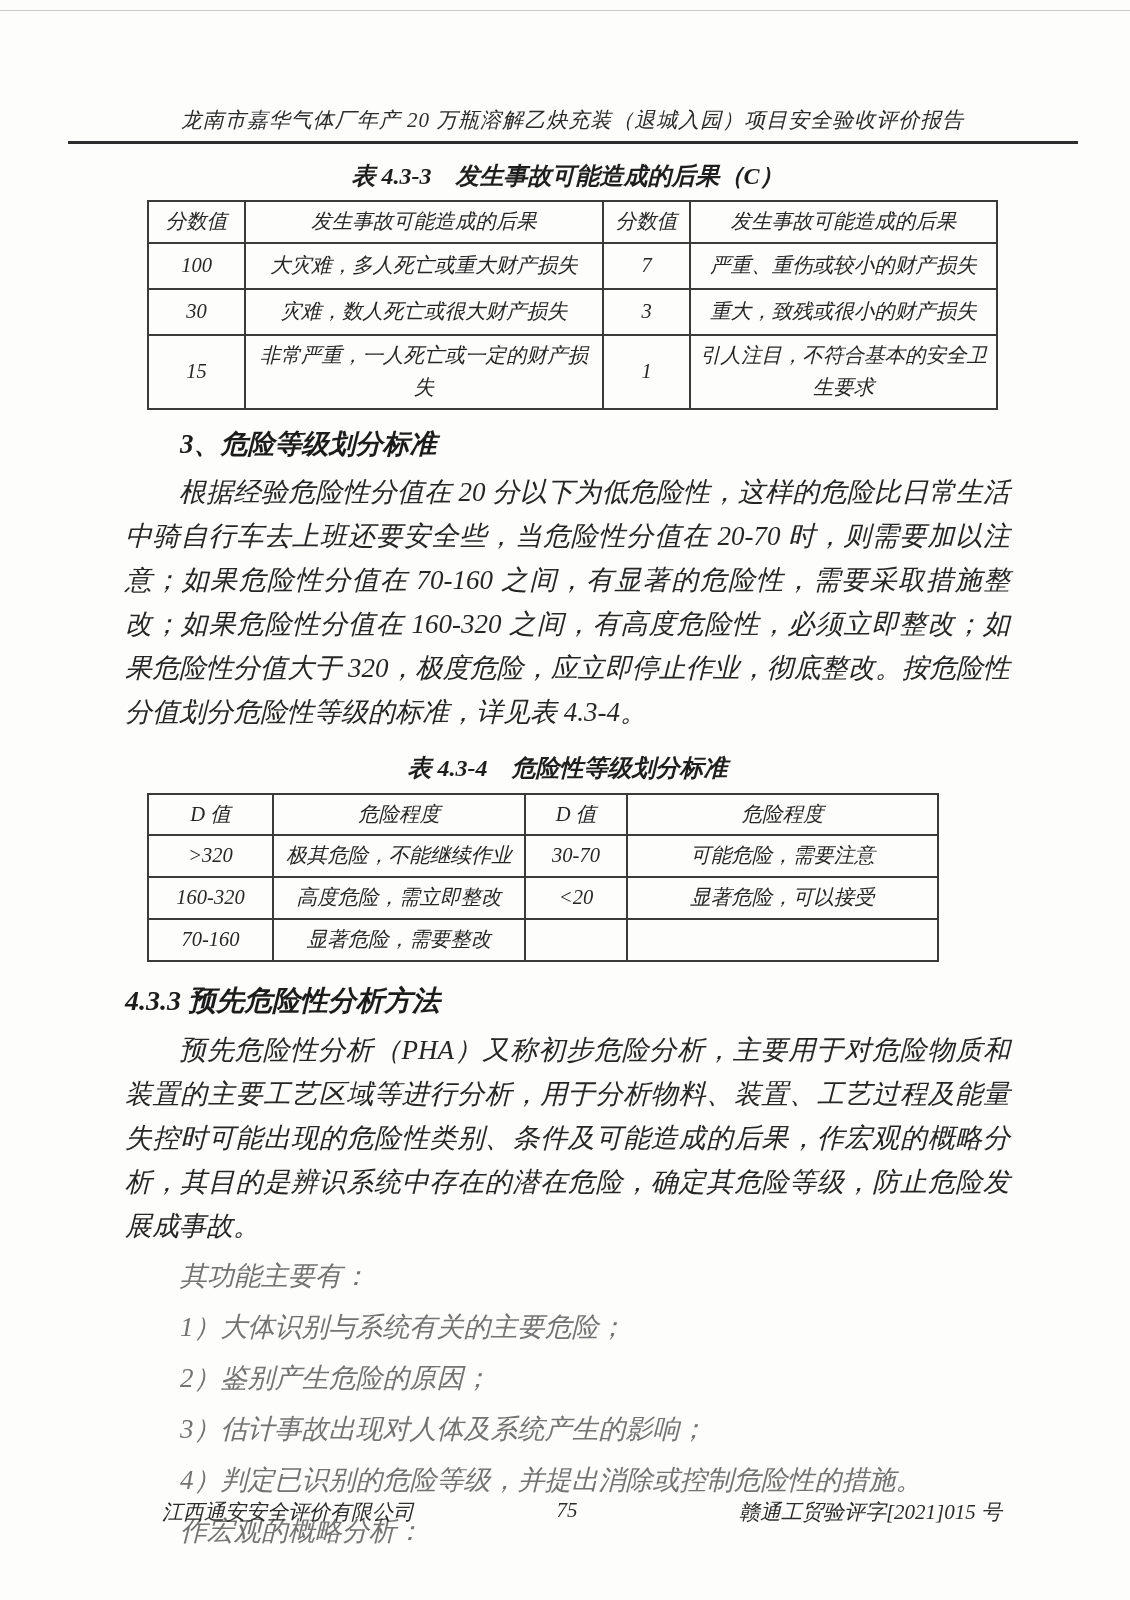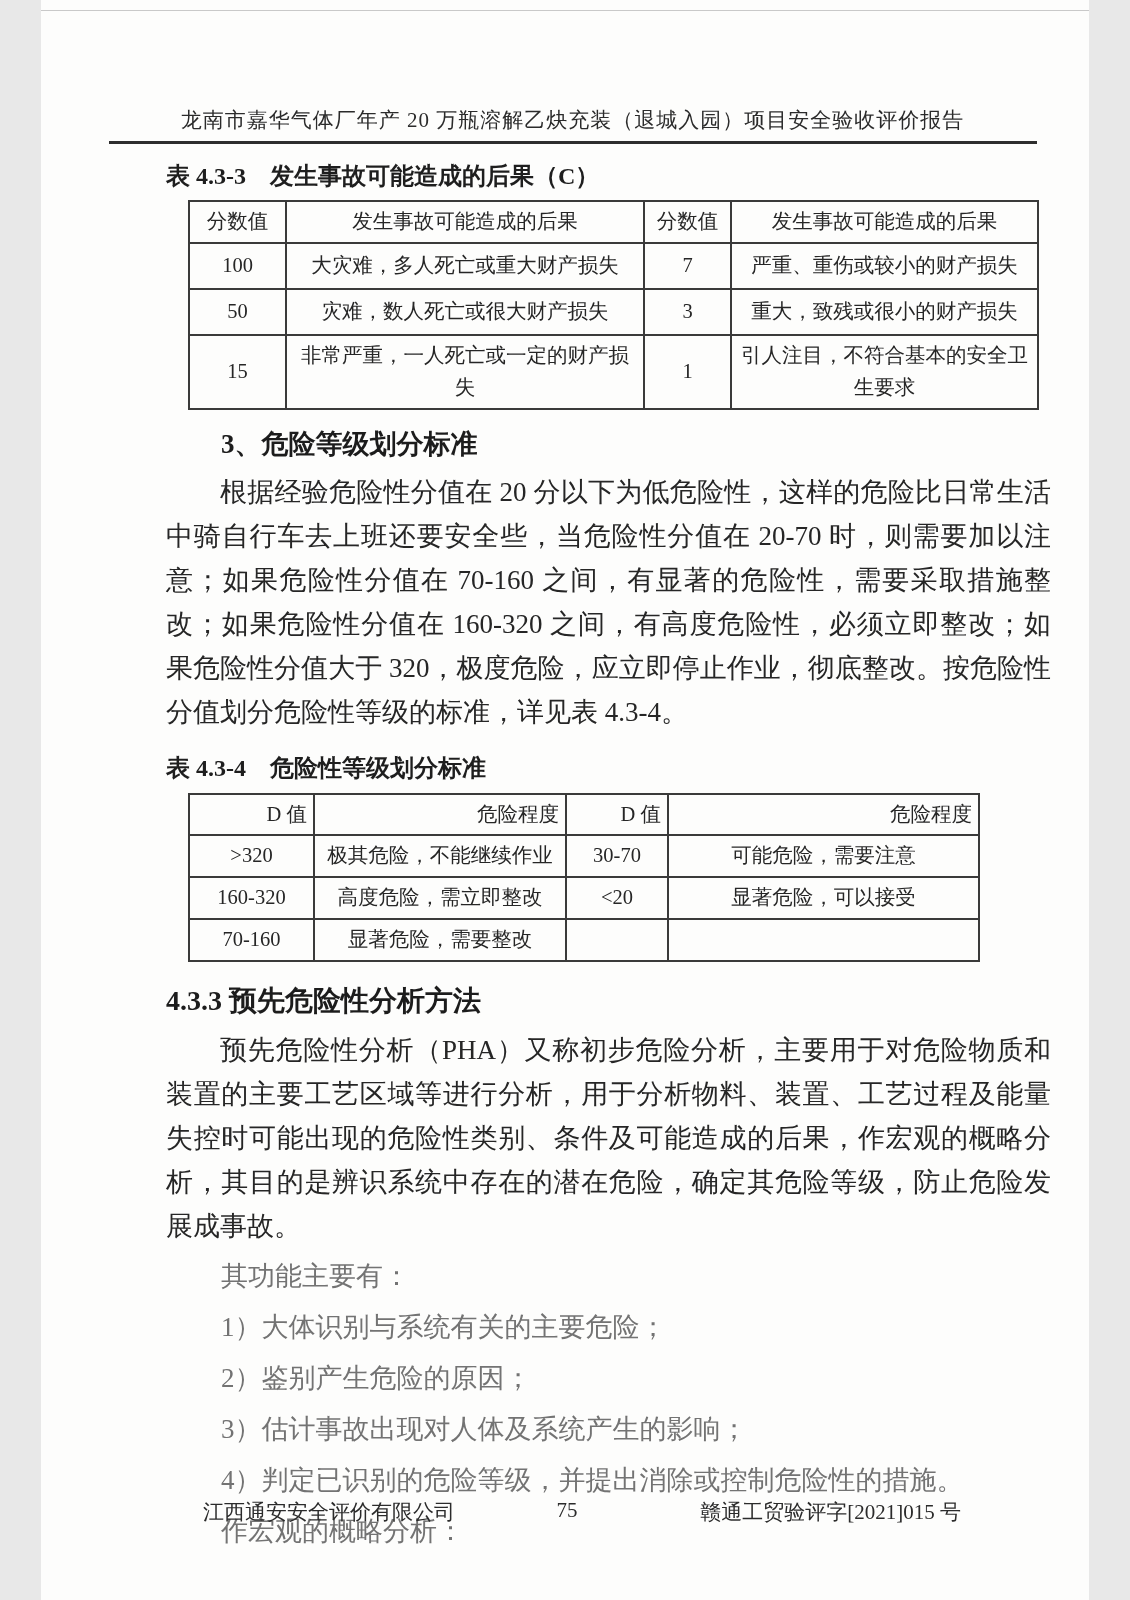--- a/index.html
+++ b/index.html
@@ -1,58 +1,59 @@
 <!DOCTYPE html>
 <html><head>
 <meta charset="utf-8">
 <style>
   * { margin:0; padding:0; box-sizing:border-box; }
   html,body { background:#e8e8e8; }
   .page {
     position:relative;
-    width:1048px; height:1600px;
+    width:1130px; height:1600px;
     margin:0 auto;
     background:#fdfdfc;
     color:#222;
     font-family:"Liberation Serif","DejaVu Serif",serif;
     overflow:hidden;
+    font-style:italic;
   }
   .scan-line {
     position:absolute; top:10px; left:0; width:100%; height:1px;
     background:#c9c9c9;
   }
   .header-title {
     position:absolute; top:106px; left:70px; right:55px;
     text-align:center; font-size:21px; letter-spacing:1px; color:#2b2b2b;
   }
   .header-rule {
     position:absolute; top:141px; left:68px; right:52px; height:3px;
     border-top:2px solid #2e2e2e; border-bottom:1px solid #2e2e2e;
   }
   .content { position:absolute; left:125px; top:150px; width:885px; }
 
   .tbl-title {
-    font-weight:bold; font-size:24px; color:#1e1e1e;
+    text-align:center; font-weight:bold; font-size:24px; color:#1e1e1e;
     margin-top:10px;
   }
   table {
     border-collapse:collapse; table-layout:fixed;
     margin-left:22px; margin-top:9px;
     font-size:20.5px; color:#262626;
   }
   td, th {
     border:2px solid #3a3a3a;
     text-align:center; vertical-align:middle;
     font-weight:normal; padding:4px 6px; line-height:1.55;
   }
   .t1 { width:849px;margin-top:8px; }
   .t1 th { height:42px; }
   .t1 td { height:46px; }
   .t2 { width:790px; }
-  .t2 th { height:40px;text-align:right; }
+  .t2 th { height:40px; }
   .t2 td { height:42px; }
 
   .h-sub {
     font-weight:bold; font-size:27px; color:#1c1c1c;
     margin:16px 0 0 55px;
   }
   .h-sec {
     font-weight:bold; font-size:28px; color:#1c1c1c;
     margin:20px 0 0 0;
   }
@@ -101,21 +102,21 @@
         <th>分数值</th>
         <th>发生事故可能造成的后果</th>
       </tr>
       <tr>
         <td>100</td>
         <td>大灾难，多人死亡或重大财产损失</td>
         <td>7</td>
         <td>严重、重伤或较小的财产损失</td>
       </tr>
       <tr>
-        <td>50</td>
+        <td>30</td>
         <td>灾难，数人死亡或很大财产损失</td>
         <td>3</td>
         <td>重大，致残或很小的财产损失</td>
       </tr>
       <tr>
         <td>15</td>
         <td>非常严重，一人死亡或一定的财产损失</td>
         <td>1</td>
         <td>引人注目，不符合基本的安全卫生要求</td>
       </tr>

